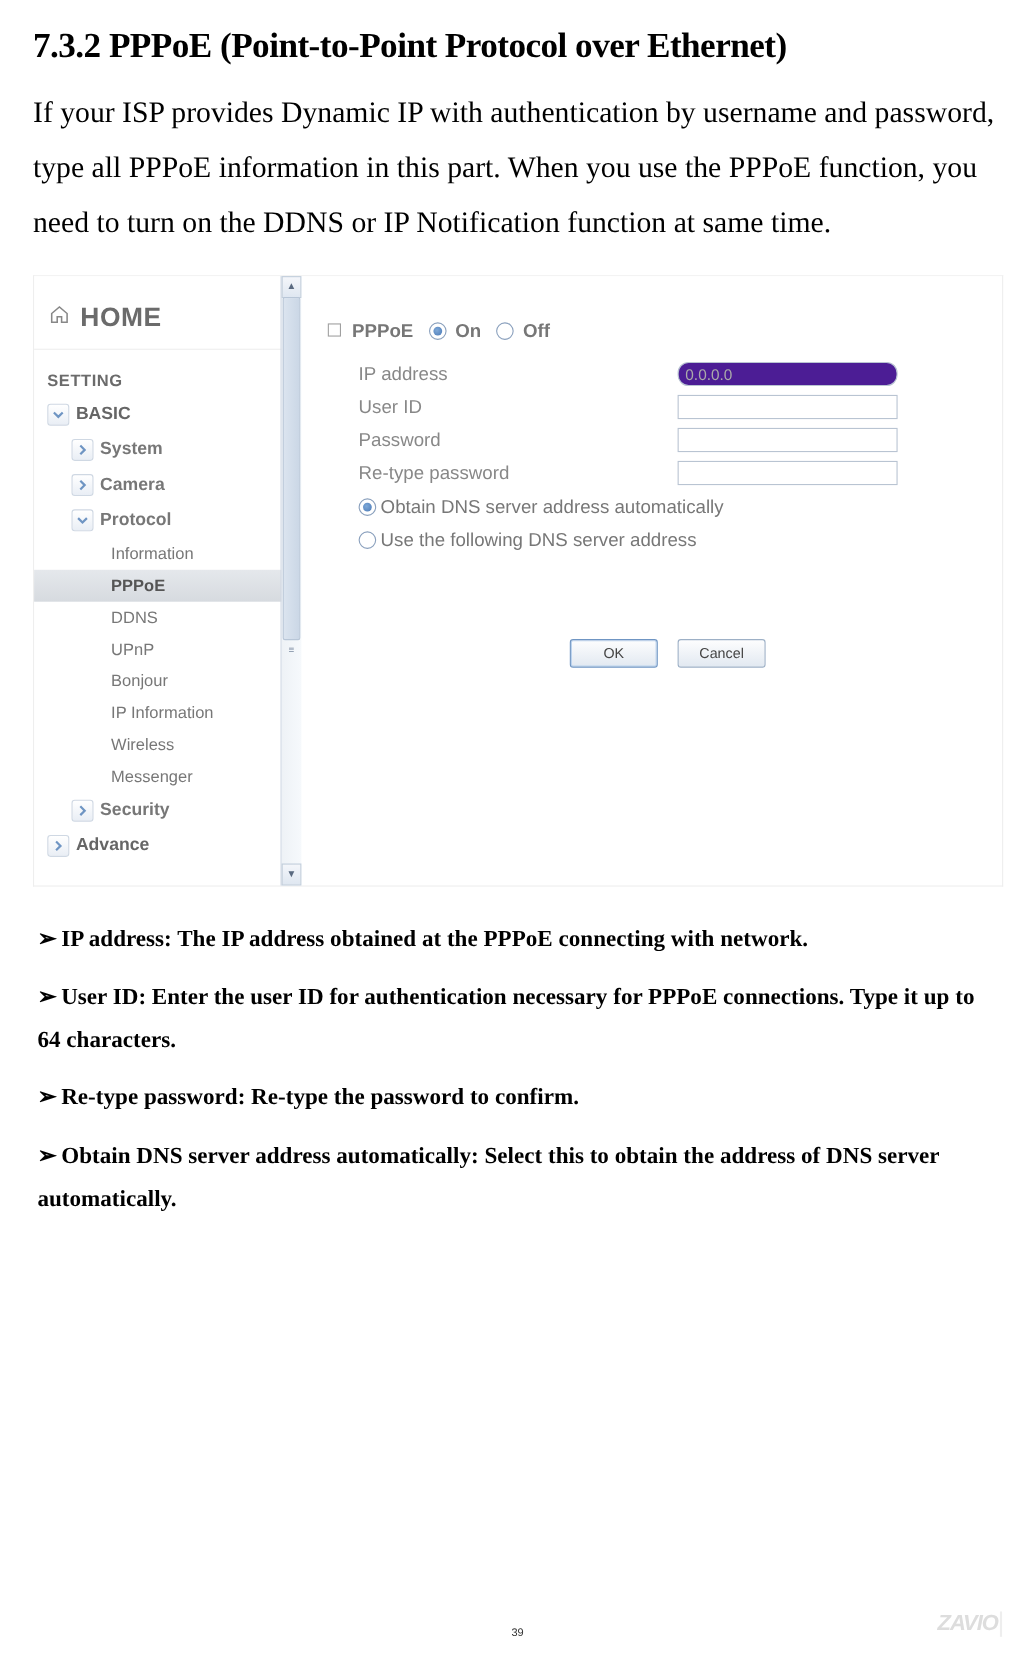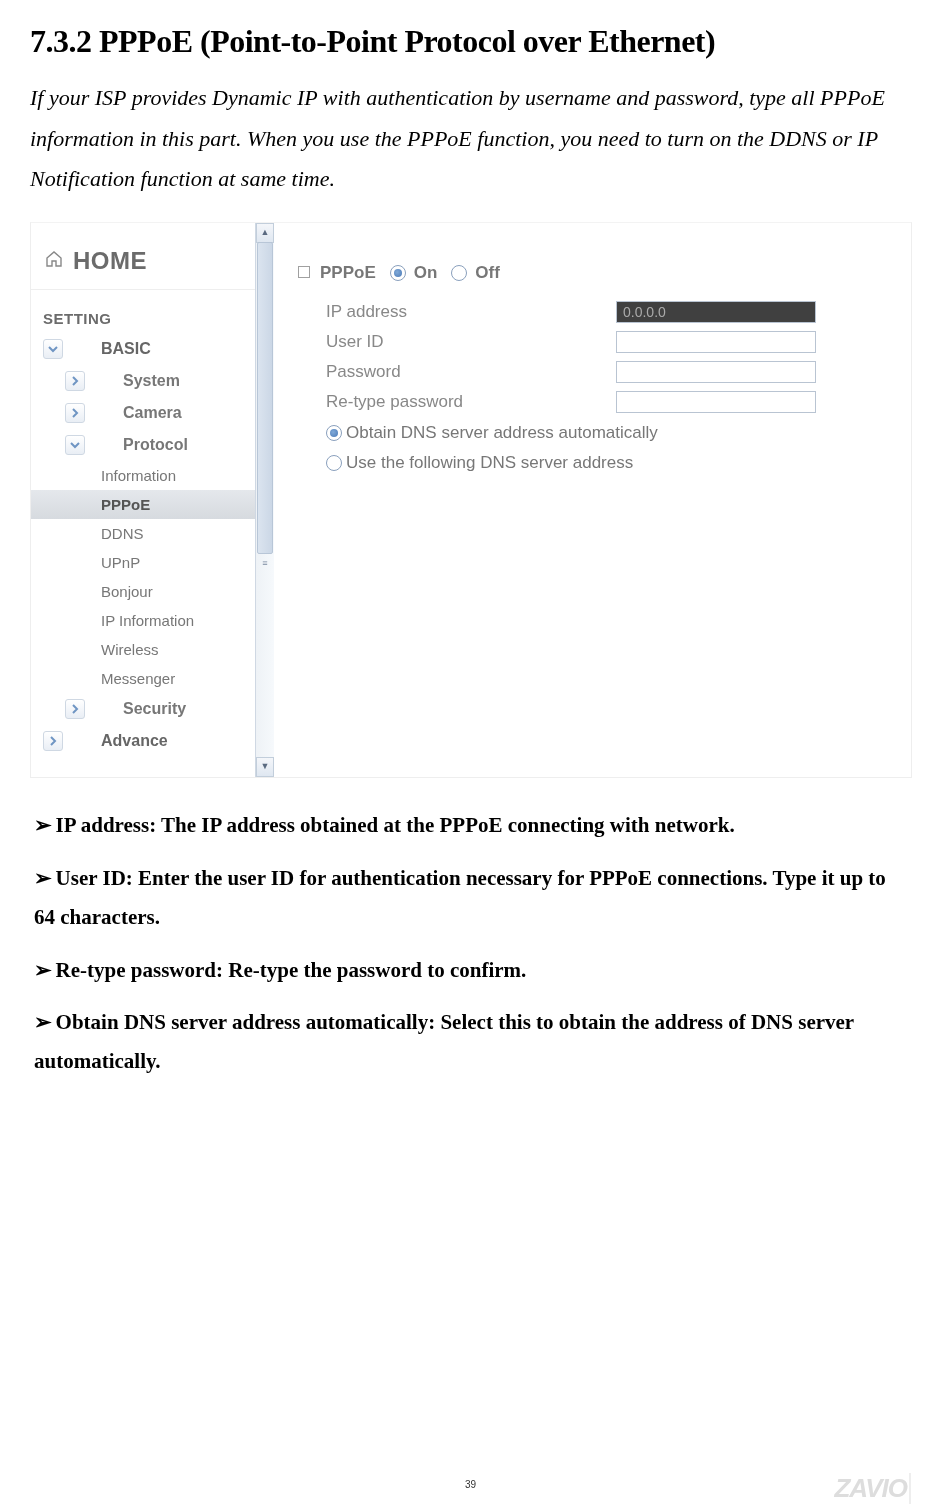--- a/index.html
+++ b/index.html
@@ -17,24 +17,23 @@
     position: relative;
     min-height: 1511px;
   }
   h2.heading {
     font-size: 32px;
     font-weight: bold;
     margin: 23px 0 18px 0;
     letter-spacing: -0.5px;
   }
   p.intro {
-    font-size: 22px;
+    font-size: 27px;
     line-height: 1.85;
     margin: 0 0 22px 0;
-    font-style: italic;
   }
 
   
   .shot {
     width: 880px;
     border: 1px solid #eee;
     border-top: 1px solid #f3f3f3;
     position: relative;
     display: flex;
     font-family: Arial, Helvetica, sans-serif;
@@ -97,21 +96,21 @@
     padding: 20px 0 6px 12px;
   }
   .nav-arrow {
     display:inline-block; width:18px; height:18px;
     border:1px solid #cfd8e3; border-radius:3px;
     background: linear-gradient(#fff,#e9eef5);
     position:relative; margin-right:6px;
     vertical-align:middle;
   }
   .nav-arrow svg { position:absolute; top:3px; left:3px; }
-  .nav-top { padding: 6px 0 6px 12px; display:flex; align-items:center;gap:32px; }
+  .nav-top { padding: 6px 0 6px 12px; display:flex; align-items:center; }
   .nav-top.sub1 { padding-left: 34px; font-weight:bold; color:#777; }
   .nav-leaf { padding: 6px 0 6px 70px; font-weight: normal; color:#777; font-size:15px; }
   .nav-leaf.selected {
     background: linear-gradient(#e5e8ec,#d6dadf);
     font-weight:bold; color:#555;
   }
 
   
   .formpanel {
     flex:1;
@@ -134,21 +133,21 @@
     content:""; position:absolute; top:3px; left:3px; width:8px; height:8px;
     border-radius:50%; background: radial-gradient(circle at 40% 40%, #7fa9d8, #4a79b6);
   }
   .formrow { display:flex; align-items:center; margin: 8px 0; padding-left:28px; }
   .formrow .lbl { flex:0 0 290px; font-size:17px; color:#888; }
   .formrow input[type="text"], .formrow input[type="password"] {
     width: 200px; height: 22px; border:1px solid #b9c4d2;
     background:#fff; font-size:14px; color:#aaa; padding: 2px 6px;
     box-sizing:border-box;
   }
-  .formrow input.readonly { background:#404040; }
+  .formrow input.readonly { background:#4c1d95;border-radius:10px; }
   .dns-opt { padding-left: 28px; margin: 10px 0; font-size:17px; color:#777; display:flex; align-items:center;}
   .actions { margin-top: 80px; padding-left:220px; display:flex; gap:18px; }
   .btn {
     width: 80px; height:26px;
     border:1px solid #9db0c6;
     background: linear-gradient(#fdfdfe,#e2e9f1);
     border-radius:3px;
     font-family: Arial, sans-serif; font-size:13px; color:#444;
     cursor:pointer;
   }
@@ -157,22 +156,22 @@
   
   .defs { font-size:21px; line-height:1.85; }
   .def-item { margin: 0 0 14px 4px; font-weight: bold; }
   .tri { display:inline-block; margin-right:4px; }
 
   .pagenum {
     position:absolute; left:0; right:0; bottom: 44px;
     text-align:center; font-family: Arial, sans-serif; font-size:10px; color:#333;
   }
   .logo {
-    position:absolute; right:30px; bottom:30px;
-    font-family: Arial, sans-serif; font-size:26px; font-weight:900;
+    position:absolute; right:30px; bottom:46px;
+    font-family: Arial, sans-serif; font-size:20px; font-weight:900;
     font-style:italic; color:#ddd; letter-spacing:-1px;
     border-right:2px solid #eee; padding-right:2px;
   }
 </style>
 </head>
 <body>
 
 <div class="page">
 
   <h2 class="heading">7.3.2 PPPoE (Point-to-Point Protocol over Ethernet)</h2>
@@ -292,20 +291,24 @@
 
       <div class="dns-opt">
         <span class="radio checked" style="margin-left:0"></span>
         <span>Obtain DNS server address automatically</span>
       </div>
       <div class="dns-opt">
         <span class="radio" style="margin-left:0"></span>
         <span>Use the following DNS server address</span>
       </div>
 
+      <div class="actions">
+        <button class="btn primary">OK</button>
+        <button class="btn">Cancel</button>
+      </div>
     </div>
   </div>
 
   <div class="defs">
     <p class="def-item"><span class="tri">➢</span><b>IP address</b><span>: The IP address obtained at the PPPoE connecting with network.</span></p>
     <p class="def-item"><span class="tri">➢</span><b>User ID</b><span>: Enter the user ID for authentication necessary for PPPoE connections. Type it up to 64 characters.</span></p>
     <p class="def-item"><span class="tri">➢</span><b>Re-type password</b><span>: Re-type the password to confirm.</span></p>
     <p class="def-item"><span class="tri">➢</span><b>Obtain DNS server address automatically</b><span>: Select this to obtain the address of DNS server automatically.</span></p>
   </div>
 

